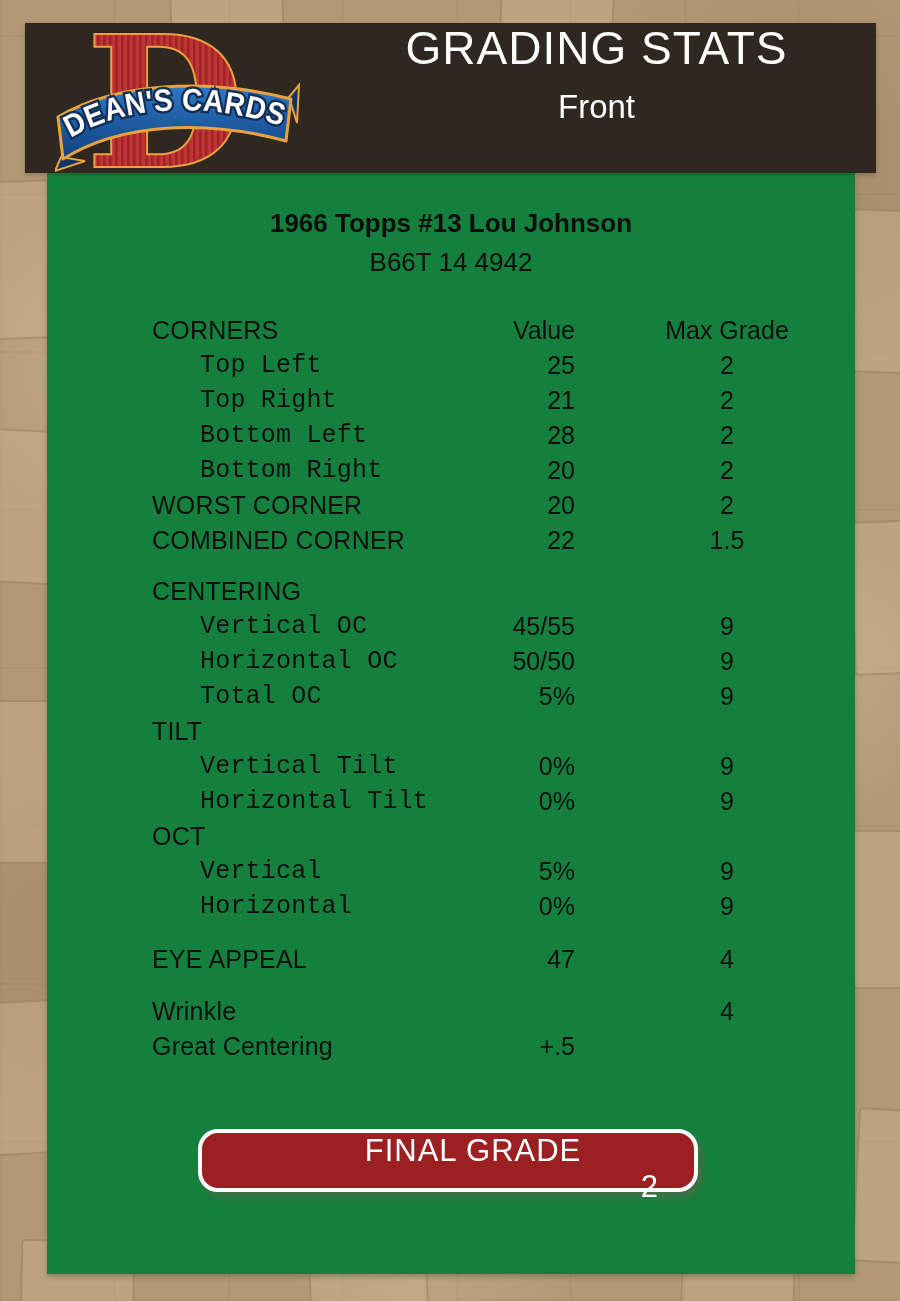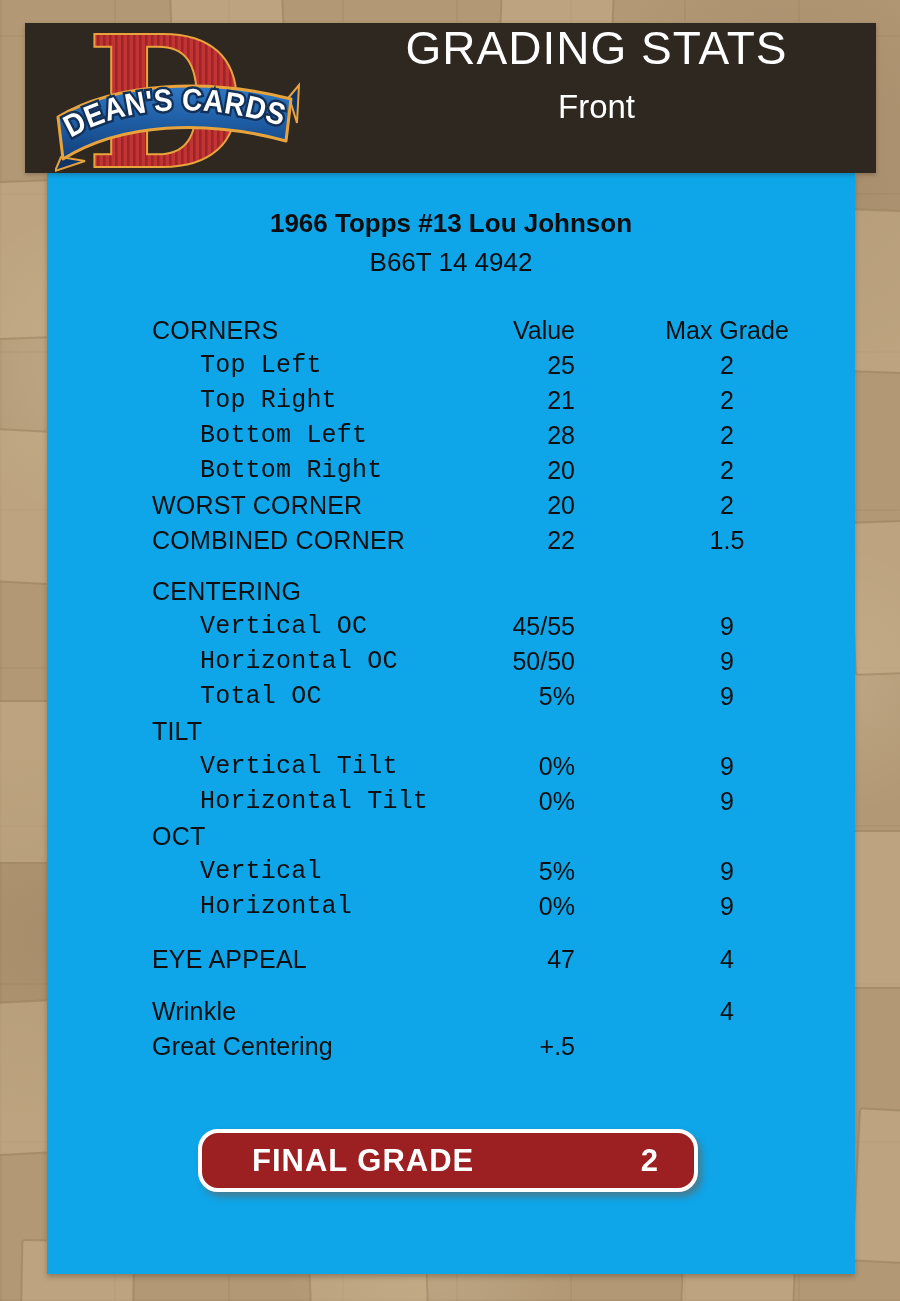--- a/index.html
+++ b/index.html
@@ -30,38 +30,38 @@
   }
   .logo{position:absolute;left:30px;top:4px;width:245px;height:146px;}
   .header-titles{
     position:absolute;left:300px;right:8px;top:0;height:100%;
     text-align:center;color:#ffffff;
   }
   .ht-main{font-size:46px;letter-spacing:1px;line-height:1.1;}
   .ht-sub{margin-top:15px;font-size:33px;line-height:1.1;}
   .panel{
     position:absolute;left:47px;top:173px;width:808px;height:1101px;
-    background:#0ea5e9;z-index:2;box-shadow:0 3px 5px rgba(60,40,15,0.30);
+    background:#15803d;z-index:2;box-shadow:0 3px 5px rgba(60,40,15,0.30);
   }
   .card-title{margin:0;padding-top:36px;text-align:center;font-size:26px;font-weight:bold;color:#0d0d0d;line-height:1.15;}
   .card-code{margin-top:9px;text-align:center;font-size:26px;color:#0d0d0d;line-height:1.15;}
   .gtable{position:absolute;left:105px;top:140px;width:720px;}
   .trow{display:grid;grid-template-columns:305px 125px 290px;height:35px;line-height:35px;font-size:25px;color:#0f0f0f;}
   .cell{white-space:nowrap;}
   .cell.label{letter-spacing:0.2px;}
   .cell.label.indent{padding-left:48px;font-family:Liberation Mono, monospace;}
   .cell.bold{font-weight:normal;}
   .cell.value{display:flex;justify-content:flex-end;padding-right:7px;}
   .cell.max{display:flex;justify-content:center;}
   .spacer-row{width:100%;}
   .final{
     position:absolute;left:151px;top:956px;width:500px;height:63px;
     background:#9c1f22;border:4px solid #ffffff;border-radius:20px;
     box-sizing:border-box;box-shadow:4px 5px 6px rgba(110,95,80,0.55);
-    display:flex;align-items:center;color:#ffffff;font-weight:bold;font-size:31px;
+    display:flex;align-items:center;color:#ffffff;font-weight:normal;font-size:31px;flex-direction:column;
   }
   .final .lbl{margin-left:50px;letter-spacing:1px;}
   .final .val{margin-left:auto;margin-right:36px;}
 </style>
 </head>
 <body>
 
 <div class="bg">
   <div class="bg-card" style="left:-30px;top:180px;width:110px;height:155px;transform:rotate(-2deg);"></div>
   <div class="bg-card" style="left:-22px;top:430px;width:100px;height:150px;transform:rotate(3deg);"></div>

